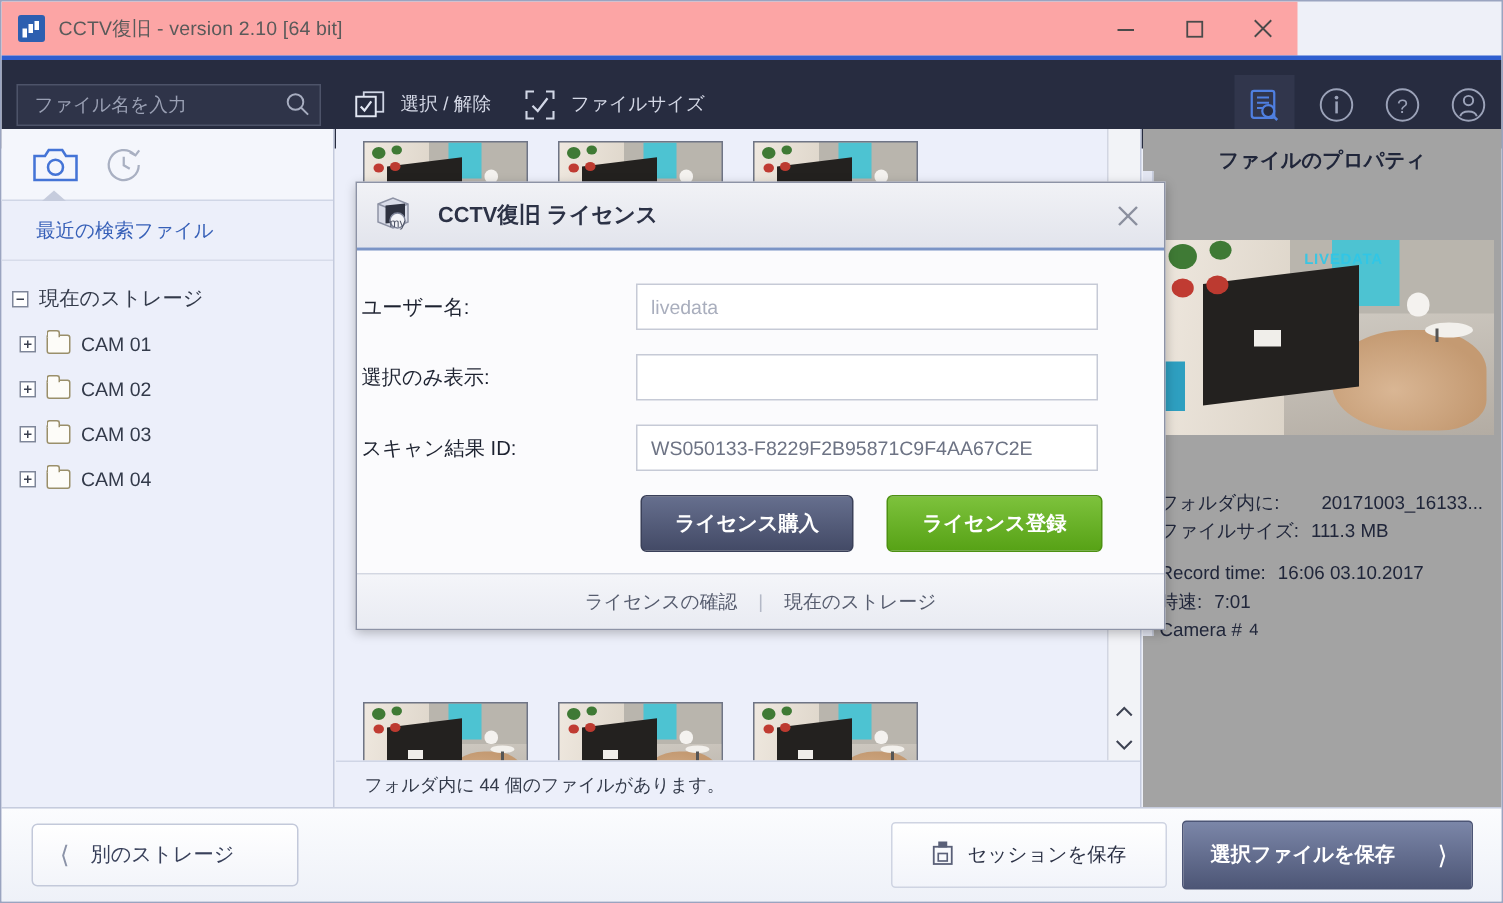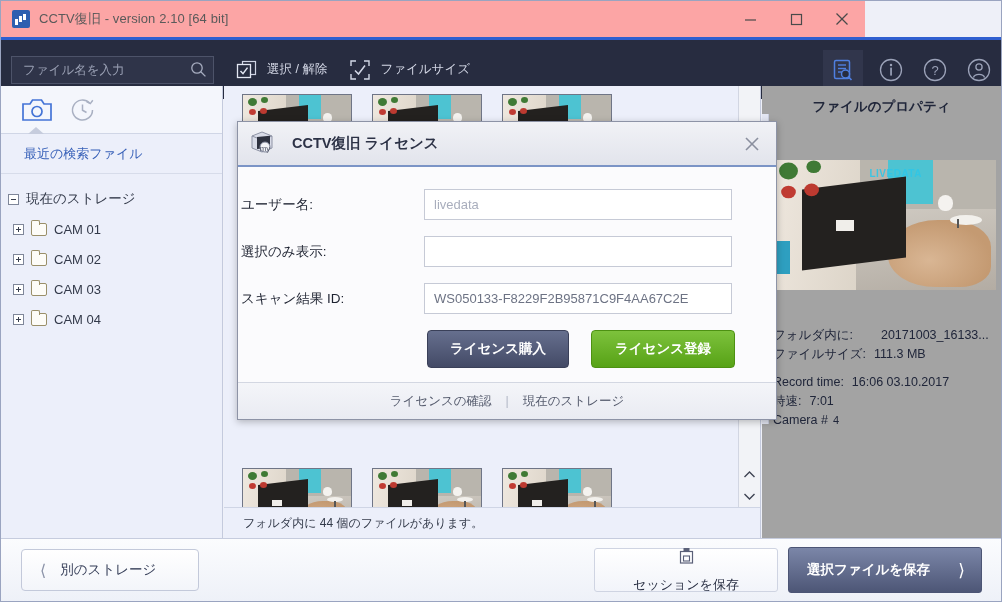--- a/index.html
+++ b/index.html
@@ -181,21 +181,21 @@
   .btn-other {
     margin-left:20px; width:178px; height:42px;
     border:1px solid #c3c9da; border-radius:4px; background:linear-gradient(#ffffff,#f3f5fa);
     display:flex; align-items:center; color:#38405a; font-size:13.5px;
   }
   .btn-other .chev { margin:0 14px 0 18px; color:#8b93a8; font-size:16px; }
   .btn-session {
     margin-left:auto; width:184px; height:44px;
     border:1px solid #cfd4e2; border-radius:3px; background:linear-gradient(#ffffff,#f2f4fa);
     display:flex; align-items:center; justify-content:center; gap:9px;
-    color:#2b3145; font-size:13px;flex-direction:column;
+    color:#2b3145; font-size:13px;
   }
   .btn-save {
     margin-left:10px; margin-right:19px; width:194px; height:46px;
     border:1px solid #4c5575; border-radius:3px;
     background:linear-gradient(#7b86a8,#4d5676);
     display:flex; align-items:center; color:#fff; font-size:13.5px; font-weight:bold;
   }
   .btn-save .lbl { margin-left:18px; }
   .btn-save .chev { margin-left:auto; margin-right:16px; font-size:17px; font-weight:normal; }
 

